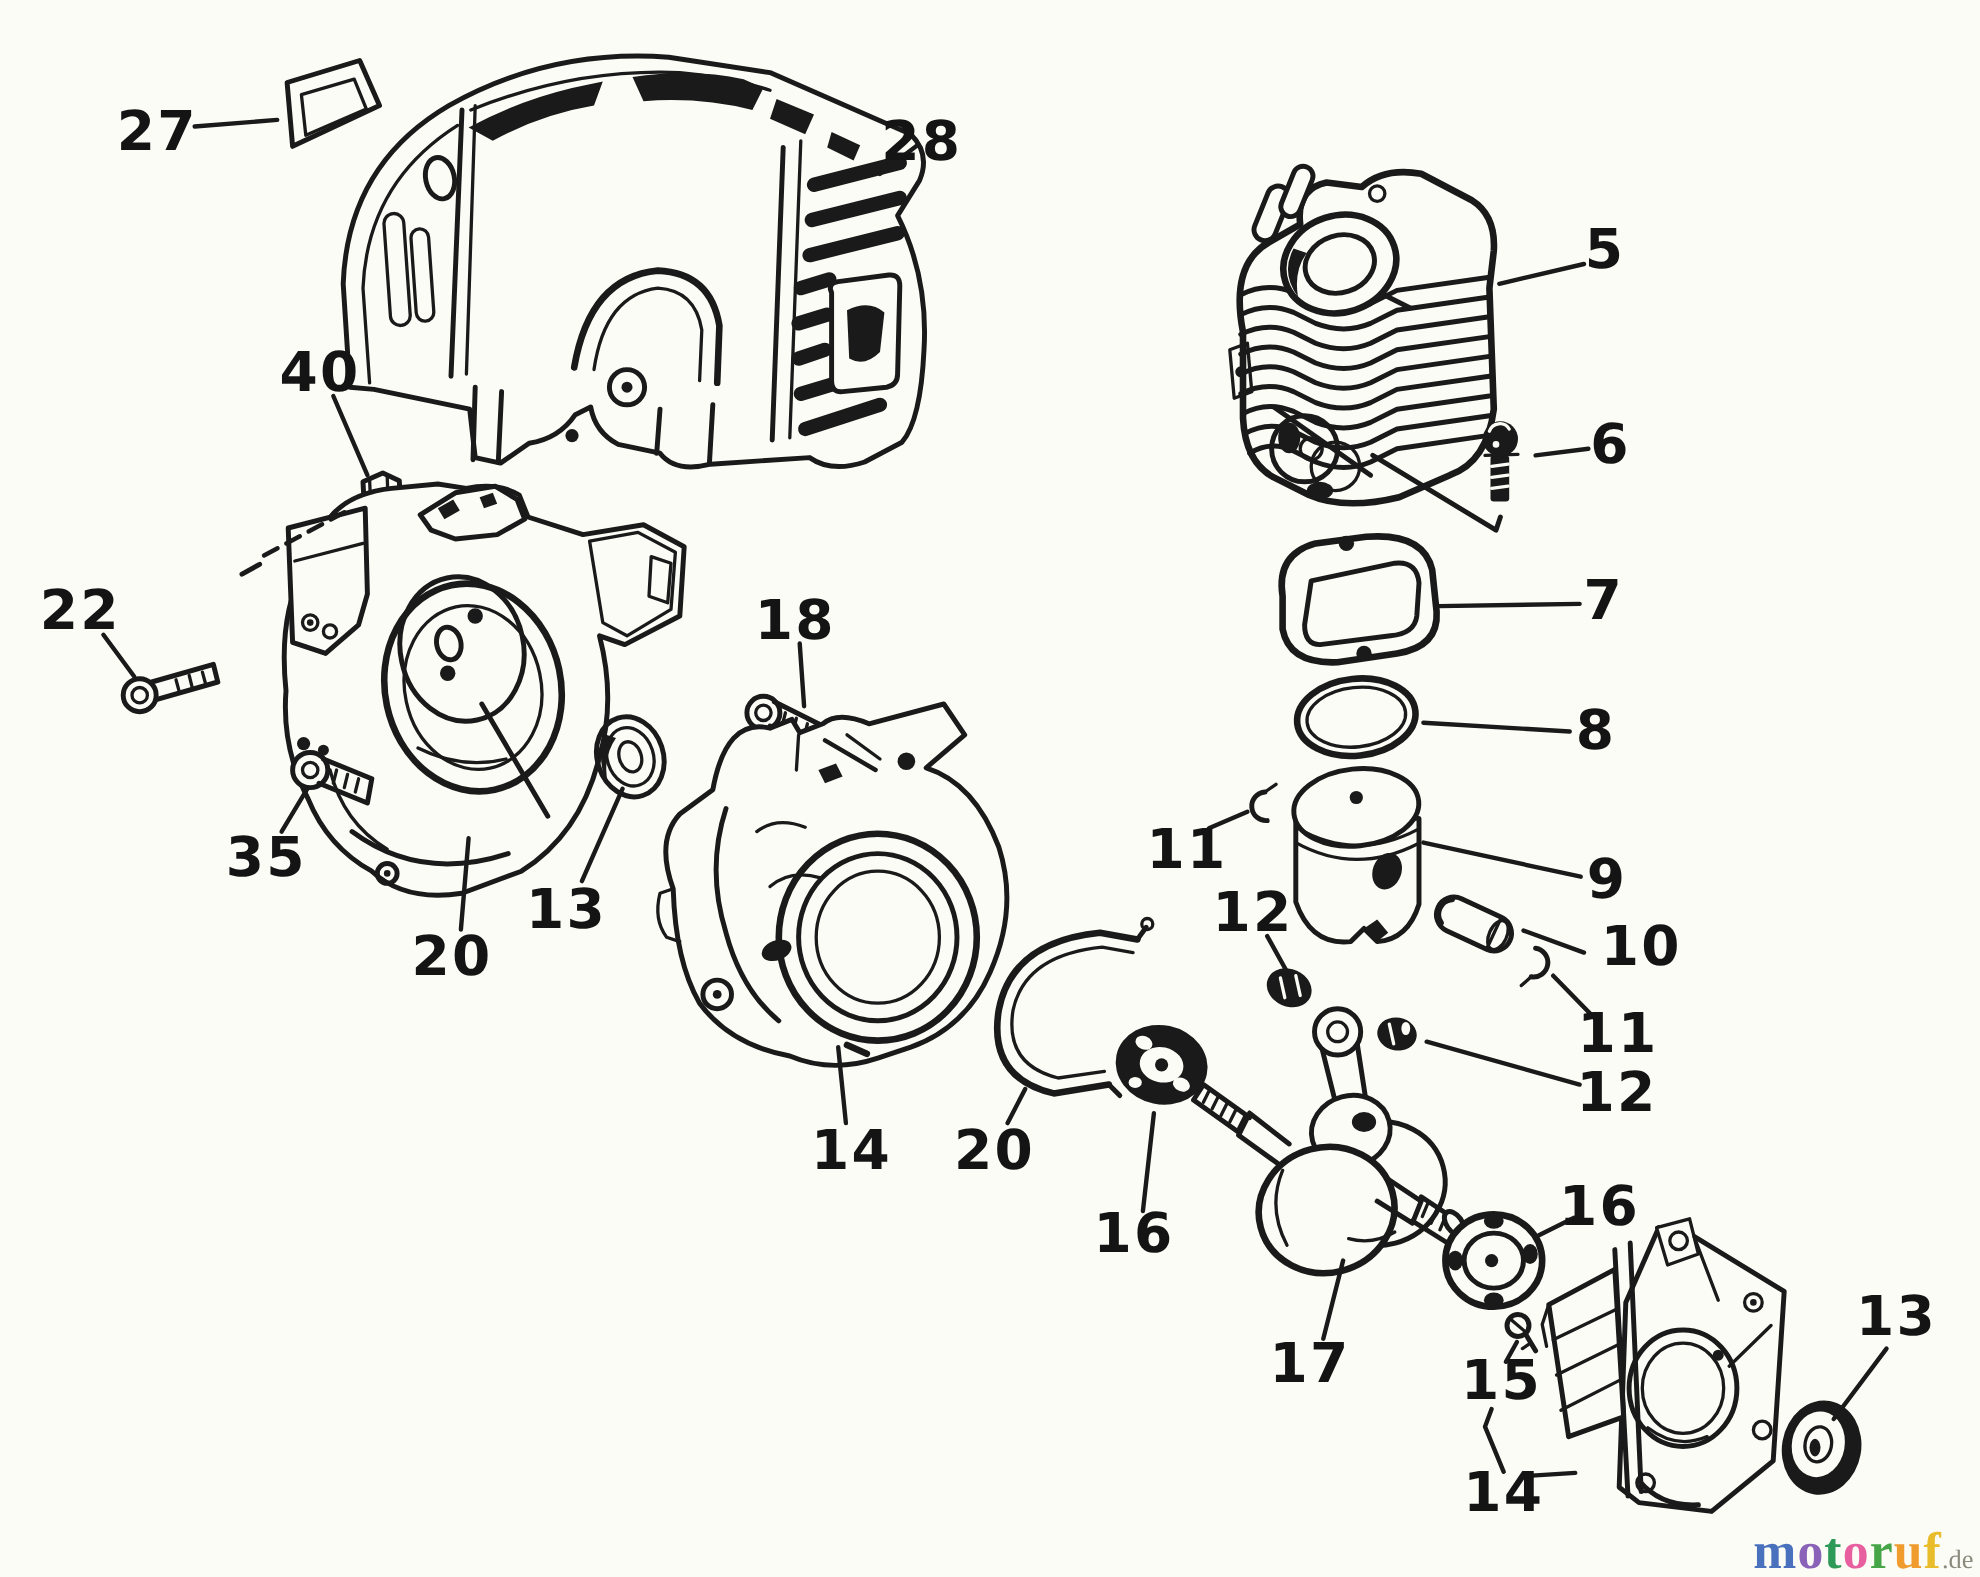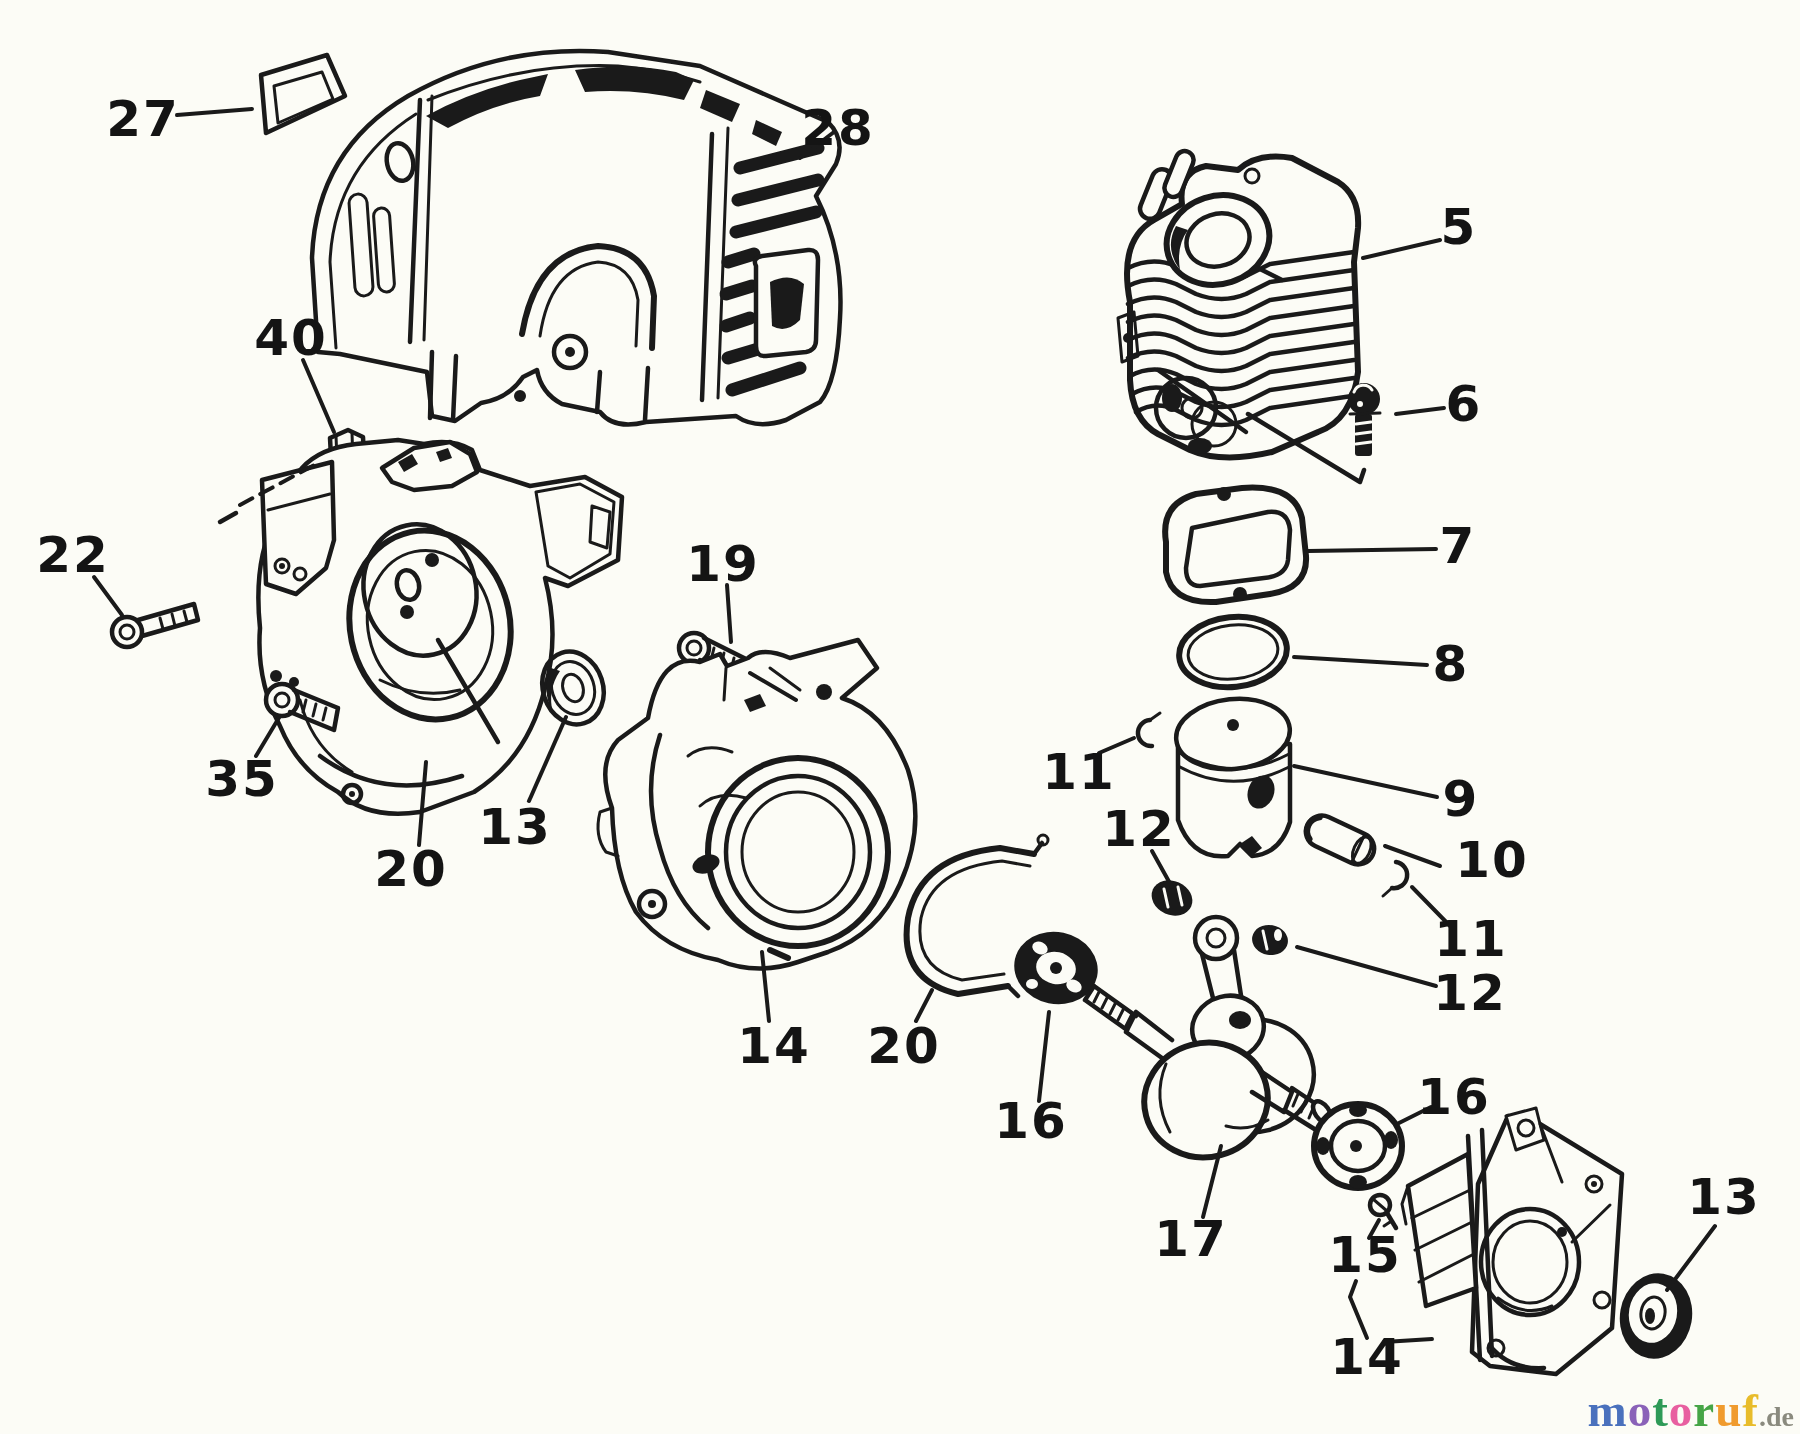--- a/index.html
+++ b/index.html
@@ -21,21 +21,21 @@
   .callout{
     position:absolute;transform:translate(-50%,-50%);
     font-weight:700;font-size:50px;letter-spacing:2px;color:#141414;
     white-space:nowrap;user-select:none;
   }
   .watermark{
     position:absolute;right:6px;bottom:0px;
     font-family:"Liberation Serif","DejaVu Serif",serif;
     font-weight:700;font-size:47px;line-height:1.0;letter-spacing:1px;
   }
-  .watermark .de{font-size:28px;font-weight:700;letter-spacing:0;}
+  .watermark .de{font-size:24px;font-weight:400;letter-spacing:0;}
 </style>
 </head>
 <body>
 
 <div class="stage">
 
   <svg width="1800" height="1434" viewBox="0 0 1800 1434">
 
     <g>
       <path class="ln" d="M266,133 L261,75 L327,55 L345,96 Z"></path>
@@ -388,21 +388,21 @@
       <div class="callout" style="left: 1459px; top: 227px;">5</div>
       <div class="callout" style="left: 1464px; top: 404px;">6</div>
       <div class="callout" style="left: 1458px; top: 546px;">7</div>
       <div class="callout" style="left: 1451px; top: 664px;">8</div>
       <div class="callout" style="left: 1461px; top: 799px;">9</div>
       <div class="callout" style="left: 1470px; top: 860px; margin-left: 22px;">10</div>
       <div class="callout" style="left: 1471px; top: 939px;">11</div>
       <div class="callout" style="left: 1470px; top: 993px;">12</div>
       <div class="callout" style="left: 1079px; top: 772px;">11</div>
       <div class="callout" style="left: 1139px; top: 829px;">12</div>
-      <div class="callout" style="left: 723px; top: 564px;">19</div>
+      <div class="callout" style="left: 723px; top: 564px;">18</div>
       <div class="callout" style="left: 73px; top: 555px;">22</div>
       <div class="callout" style="left: 242px; top: 779px;">35</div>
       <div class="callout" style="left: 411px; top: 869px;">20</div>
       <div class="callout" style="left: 515px; top: 827px;">13</div>
       <div class="callout" style="left: 774px; top: 1046px;">14</div>
       <div class="callout" style="left: 904px; top: 1046px;">20</div>
       <div class="callout" style="left: 1031px; top: 1121px;">16</div>
       <div class="callout" style="left: 1191px; top: 1239px;">17</div>
       <div class="callout" style="left: 1454px; top: 1097px;">16</div>
       <div class="callout" style="left: 1365px; top: 1255px; text-align: right;">15</div>

